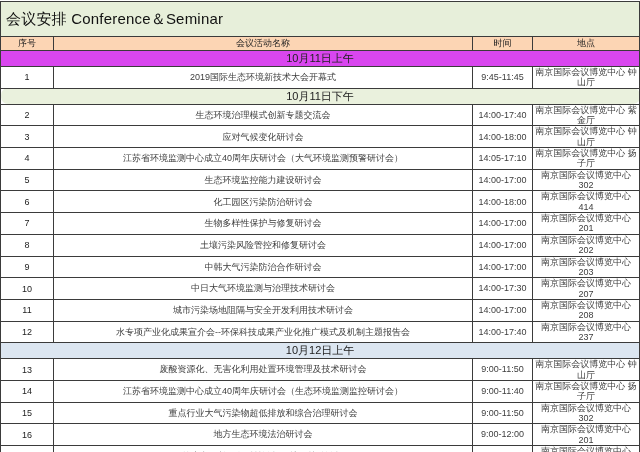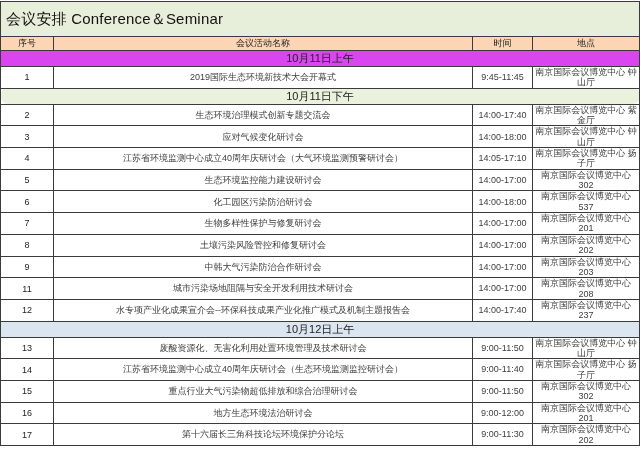--- a/index.html
+++ b/index.html
@@ -116,39 +116,45 @@
         <tr class="data-row">
           <td class="cell-seq">5</td>
           <td class="cell-name">生态环境监控能力建设研讨会</td>
           <td class="cell-time">14:00-17:00</td>
           <td class="cell-location">南京国际会议博览中心　302</td>
         </tr>
         <tr class="data-row">
           <td class="cell-seq">6</td>
           <td class="cell-name">化工园区污染防治研讨会</td>
           <td class="cell-time">14:00-18:00</td>
-          <td class="cell-location">南京国际会议博览中心　537</td>
+          <td class="cell-location">南京国际会议博览中心　414</td>
         </tr>
         <tr class="data-row">
           <td class="cell-seq">7</td>
           <td class="cell-name">生物多样性保护与修复研讨会</td>
           <td class="cell-time">14:00-17:00</td>
           <td class="cell-location">南京国际会议博览中心　201</td>
         </tr>
         <tr class="data-row">
           <td class="cell-seq">8</td>
           <td class="cell-name">土壤污染风险管控和修复研讨会</td>
           <td class="cell-time">14:00-17:00</td>
           <td class="cell-location">南京国际会议博览中心　202</td>
         </tr>
         <tr class="data-row">
           <td class="cell-seq">9</td>
           <td class="cell-name">中韩大气污染防治合作研讨会</td>
           <td class="cell-time">14:00-17:00</td>
           <td class="cell-location">南京国际会议博览中心　203</td>
+        </tr>
+        <tr class="data-row">
+          <td class="cell-seq">10</td>
+          <td class="cell-name">中日大气环境监测与治理技术研讨会</td>
+          <td class="cell-time">14:00-17:30</td>
+          <td class="cell-location">南京国际会议博览中心　207</td>
         </tr>
         <tr class="data-row">
           <td class="cell-seq">11</td>
           <td class="cell-name">城市污染场地阻隔与安全开发利用技术研讨会</td>
           <td class="cell-time">14:00-17:00</td>
           <td class="cell-location">南京国际会议博览中心　208</td>
         </tr>
         <tr class="data-row">
           <td class="cell-seq">12</td>
           <td class="cell-name">水专项产业化成果宣介会--环保科技成果产业化推广模式及机制主题报告会</td>

